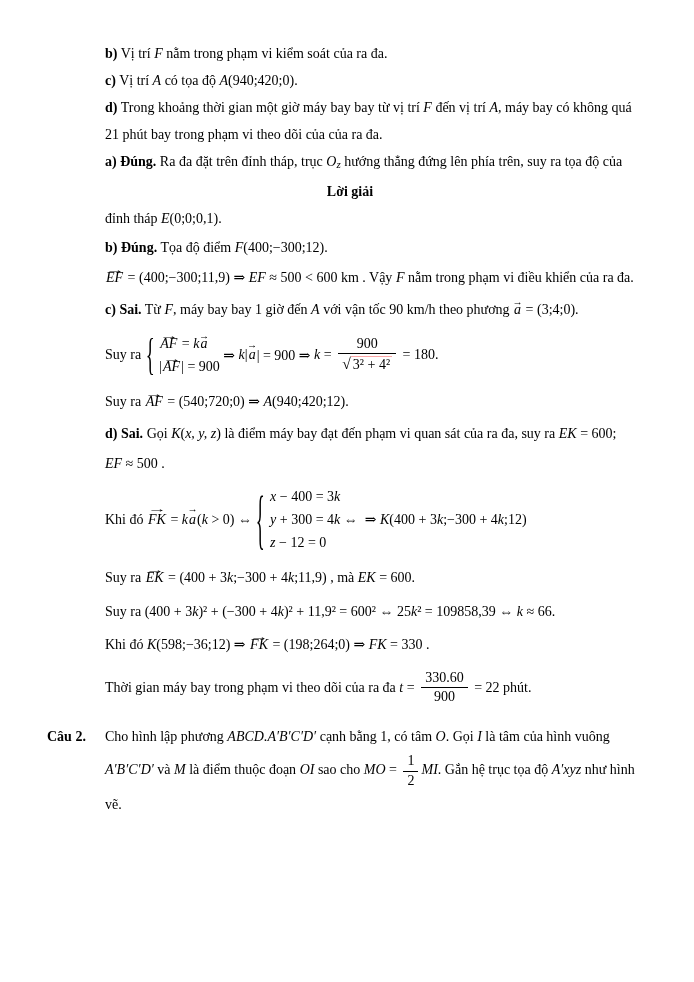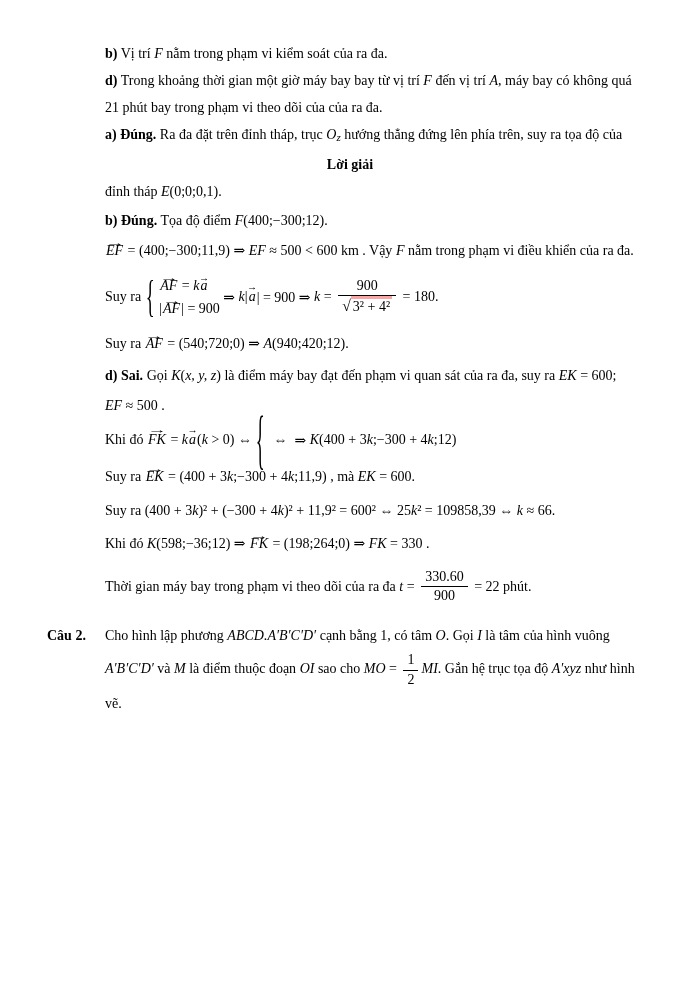--- a/index.html
+++ b/index.html
@@ -16,21 +16,21 @@
               font-size:0.72em;font-style:normal;}
   .vl::after{transform:translateX(-50%) scaleX(1.9);}
   .sub{font-size:11px;font-style:italic;vertical-align:-2px;}
   
   .frac{display:inline-block;vertical-align:middle;text-align:center;margin:0 3px;}
   .fnum{display:block;border-bottom:1px solid #000;padding:0 4px;line-height:1.3;}
   .fden{display:block;padding:0 4px;line-height:1.3;}
   
   .sqrt{white-space:pre;}
   .sqrt::before{content:"√";font-size:1.12em;}
-  .radicand{border-top:3px solid #fca5a5;padding:0 2px;}
+  .radicand{border-top:1px solid #fca5a5;padding:0 2px;}
   
   .sys{display:inline-flex;align-items:center;}
   .lbrace{display:inline-block;transform-origin:50% 50%;margin-right:4px;font-weight:400;}
   .lb2{font-size:22px;transform:scaleY(2.0) scaleX(0.85);}
   .lb3{font-size:22px;transform:scaleY(3.0) scaleX(0.85);}
   .lbrace::before{content:"{";}
   .rows{display:inline-flex;flex-direction:column;}
   .row{line-height:23px;white-space:pre;}
   
   .sysline{display:flex;align-items:center;margin:7px 0;}
@@ -46,35 +46,37 @@
   .cau2-body{margin:0;flex:1;line-height:30px;white-space:normal;}
 </style>
 </head>
 <body>
 
 <div class="page">
  <div class="content">
 
   <p class="ln"><span class="b">b)</span><span> Vị trí </span><span class="i">F</span><span> nằm trong phạm vi kiểm soát của ra đa.</span></p>
 
+  <p class="ln"><span class="b">c)</span><span> Vị trí </span><span class="i">A</span><span> có tọa độ </span><span class="i">A</span><span>(940;420;0).</span></p>
 
   <p class="ln"><span class="b">d)</span><span> Trong khoảng thời gian một giờ máy bay bay từ vị trí </span><span class="i">F</span><span> đến vị trí </span><span class="i">A</span><span>, máy bay có không quá</span></p>
 
   <p class="ln"><span>21 phút bay trong phạm vi theo dõi của của ra đa.</span></p>
 
   <p class="ln"><span class="b">a) Đúng.</span><span> Ra đa đặt trên đỉnh tháp, trục </span><span class="i">O</span><span class="sub">z</span><span> hướng thẳng đứng lên phía trên, suy ra tọa độ của</span></p>
 
   <p class="ln heading">Lời giải</p>
 
   <p class="ln"><span>đỉnh tháp </span><span class="i">E</span><span>(0;0;0,1).</span></p>
 
   <p class="ln mt2"><span class="b">b) Đúng.</span><span> Tọa độ điểm </span><span class="i">F</span><span>(400;−300;12).</span></p>
 
   <p class="ln lh33"><span class="vec vl">EF</span><span> = (400;−300;11,9) ⇒ </span><span class="i">EF</span><span> ≈ 500 &lt; 600 km . Vậy </span><span class="i">F</span><span> nằm trong phạm vi điều khiển của ra đa.</span></p>
 
+  <p class="ln lh31"><span class="b">c) Sai.</span><span> Từ </span><span class="i">F</span><span>, máy bay bay 1 giờ đến </span><span class="i">A</span><span> với vận tốc 90 km/h theo phương </span><span class="vec">a</span><span> = (3;4;0).</span></p>
 
   <p class="sysline">
         <span>Suy ra </span>
         <span class="sys"><span class="lbrace lb2"></span><span class="rows"><span class="row"><span class="vec vl">AF</span><span> = </span><span class="i">k</span><span class="vec">a</span></span><span class="row"><span>|</span><span class="vec vl">AF</span><span>| = 900</span></span></span></span>
         <span> ⇒ </span>
         <span class="i">k</span>
         <span>|</span>
         <span class="vec">a</span>
         <span>| = 900 ⇒ </span>
         <span class="i">k</span>
@@ -91,21 +93,21 @@
 
   <p class="sysline">
         <span>Khi đó </span>
         <span class="vec vl">FK</span>
         <span> = </span>
         <span class="i">k</span>
         <span class="vec">a</span>
         <span>(</span>
         <span class="i">k</span>
         <span> &gt; 0) ⇔ </span>
-        <span class="sys"><span class="lbrace lb3"></span></span>
+        <span class="sys"><span class="lbrace lb3"></span><span class="rows"><span class="row"><span class="i">x</span><span> − 400 = 3</span><span class="i">k</span></span><span class="row"><span class="i">y</span><span> + 300 = 4</span><span class="i">k</span></span><span class="row"><span class="i">z</span><span> − 12 = 0</span></span></span></span>
         <span> ⇔ </span>
         <span> ⇒ </span>
         <span class="i">K</span>
         <span>(400 + 3</span>
         <span class="i">k</span>
         <span>;−300 + 4</span>
         <span class="i">k</span>
         <span>;12)</span>
       </p>
 

